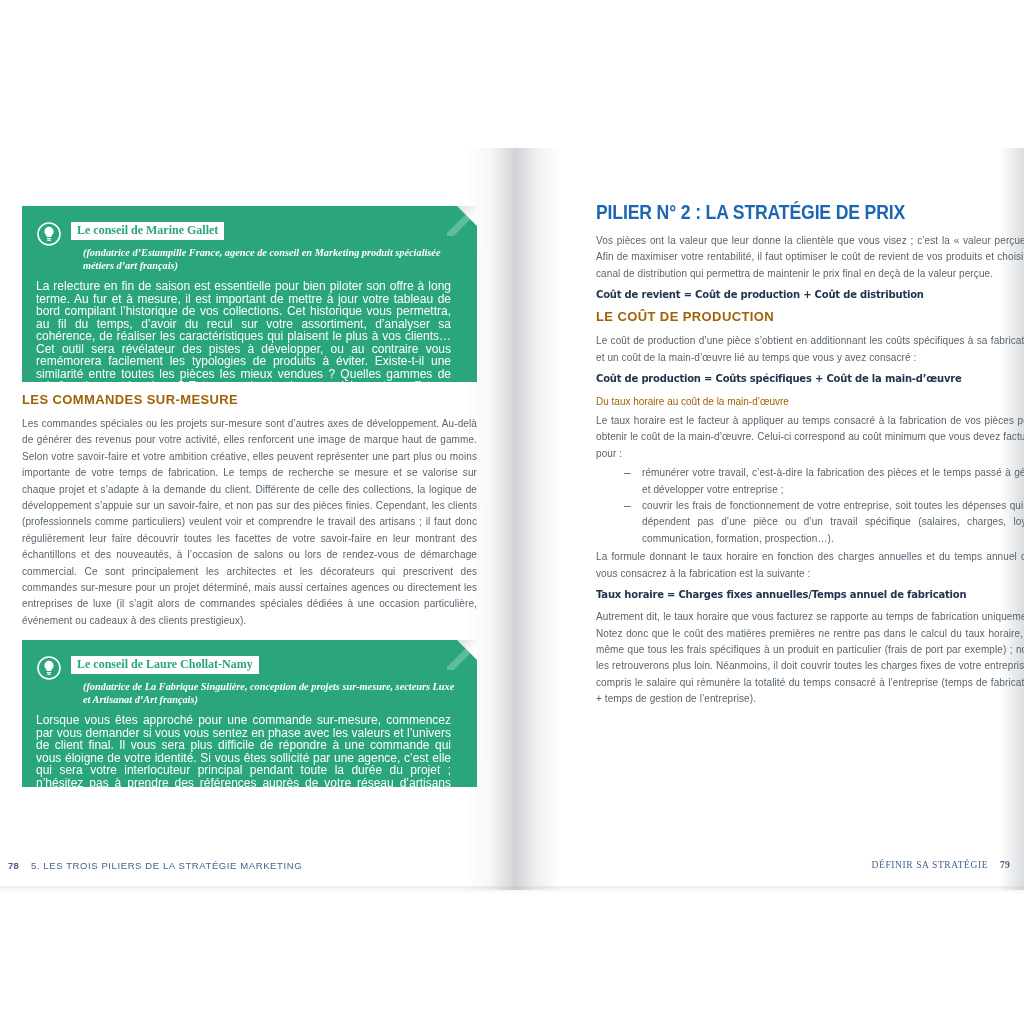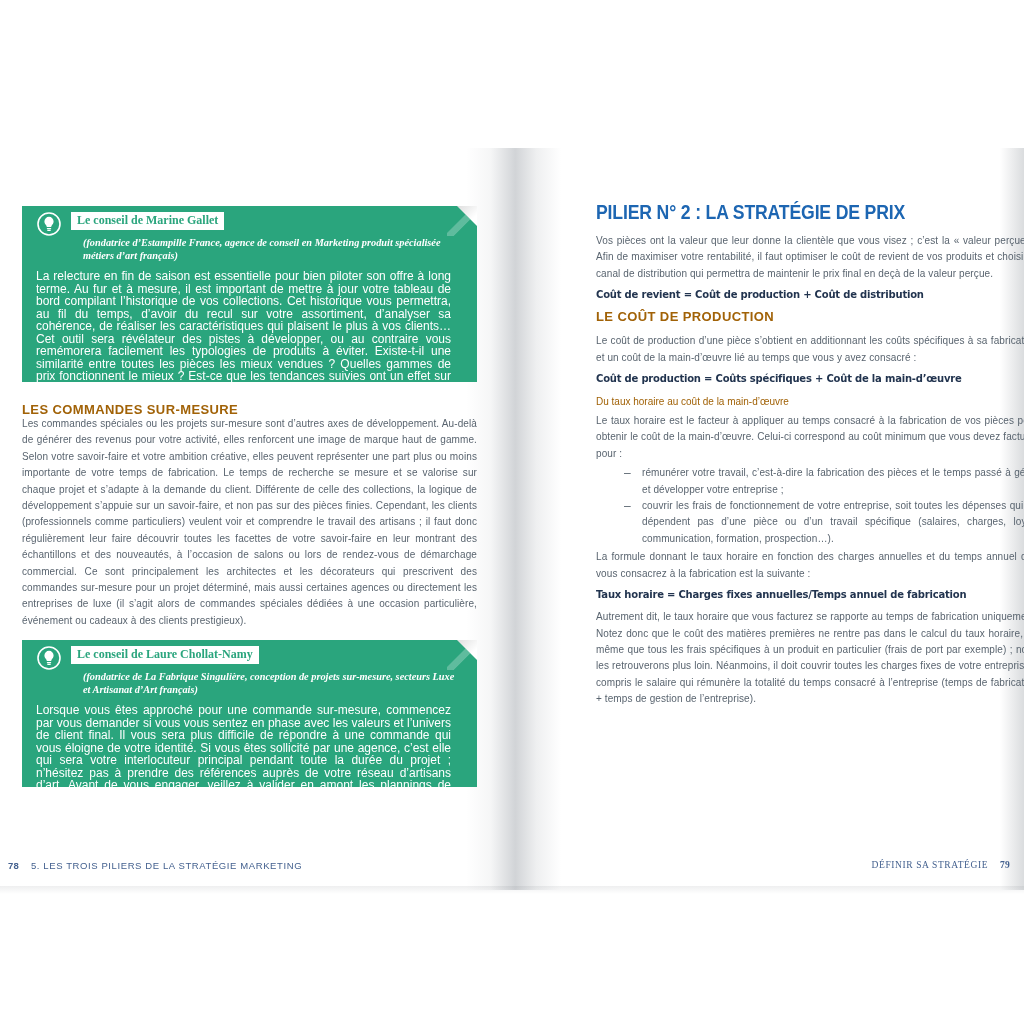--- a/index.html
+++ b/index.html
@@ -18,32 +18,32 @@
   
   .body-text{color:#59646f;font-size:10px;line-height:16.4px;text-align:justify;
     letter-spacing:0.1px;margin:0;hyphens:auto;-webkit-hyphens:auto;}
   .section-heading{color:#a16207;font-size:13px;font-weight:bold;letter-spacing:0.4px;margin:0;}
   .sub-heading{color:#a16207;font-size:10px;font-weight:normal;margin:0;}
   .formula{color:#22344f;font-family:"DejaVu Sans",sans-serif;font-weight:bold;
     font-size:10px;margin:0;letter-spacing:-0.2px;}
 
   
   .left-page{position:absolute;left:22px;top:206px;width:455px;height:660px;}
-  .left-section-heading{position:absolute;left:0;top:196px;width:455px;}
+  .left-section-heading{position:absolute;left:0;top:186px;width:455px;}
   .left-section-body{position:absolute;left:0;top:210px;width:455px;}
 
   
   .advice-wrap{position:absolute;left:0;width:455px;}
   .advice-wrap.first{top:0;height:176px;}
   .advice-wrap.second{top:434px;height:147px;}
   .fold-shadow{position:absolute;top:0;right:0;width:22px;height:22px;
     background:linear-gradient(135deg,#dcdcdc 0%,#ffffff 70%);}
   .advice-box{position:absolute;inset:0;background:#2aa57d;
     clip-path:polygon(0 0,calc(100% - 20px) 0,100% 20px,100% 100%,0 100%);
-    padding:4px 14px;box-sizing:border-box;color:#ffffff;}
+    padding:14px 14px;box-sizing:border-box;color:#ffffff;}
   .advice-box::after{content:"";position:absolute;top:0;right:0;width:30px;height:30px;
     background:linear-gradient(135deg,transparent 44%,rgba(255,255,255,0.25) 46%,
       rgba(255,255,255,0.25) 60%,transparent 62%);}
   .advice-head{display:flex;align-items:flex-start;}
   .bulb-icon{flex:0 0 26px;width:26px;height:26px;margin-right:9px;margin-top:1px;}
   .advice-head-text{flex:1;}
   .advice-title{display:inline-block;background:#ffffff;color:#2aa57d;
     font-family:"Liberation Serif",serif;font-weight:bold;font-size:12px;
     padding:1px 6px 2px 6px;}
   .advice-subtitle{font-family:"Liberation Serif",serif;font-weight:bold;font-style:italic;

